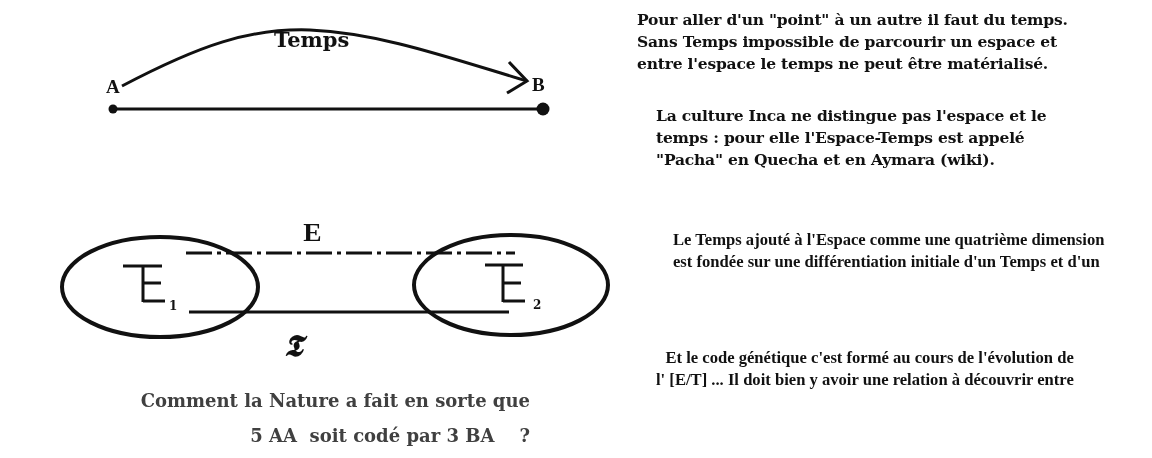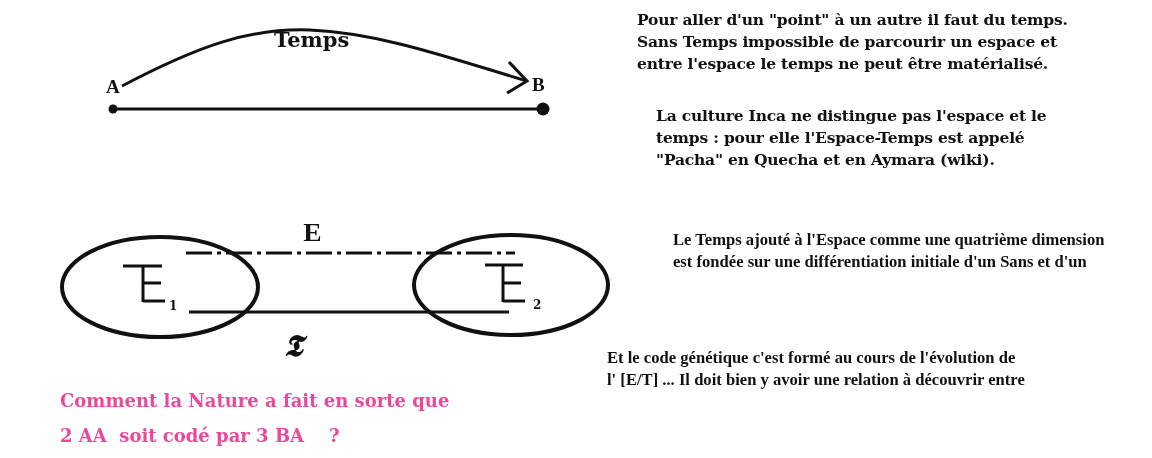--- a/index.html
+++ b/index.html
@@ -56,32 +56,32 @@
     #point-b-label { left: 532px; top: 74px; font-size: 19px; font-family: "Liberation Serif", serif; }
     #e-label { left: 304px; top: 219px; font-size: 25px; font-family: "Liberation Serif", serif; font-weight: 900; transform: scaleX(1.1); }
     #t-label { left: 284px; top: 328px; font-size: 30px; font-family: "DejaVu Serif", serif; font-weight: 900; font-style: italic; }
     #sub-1 { left: 169px; top: 299px; font-size: 12px; }
     #sub-2 { left: 533px; top: 298px; font-size: 12px; }
     #question {
       position: absolute;
       left: 60px;
       top: 383px;
       width: 470px;
-      text-align: left;
+      text-align: right;
       font-family: "DejaVu Serif", serif;
       font-weight: bold;
       font-size: 18px;
       line-height: 35px;
-      color: #ec4899;
+      color: #404040;
     }
     #question .line { display: block; white-space: pre; }
     #para-1 { left: 637px; top: 9px; }
     #para-2 { left: 637px; top: 105px; margin-left: 19px; }
     #para-3 { left: 637px; top: 229px; }
-    #para-4 { left: 607px; top: 347px; }
+    #para-4 { left: 656px; top: 347px; text-align: right; }
   </style>
 </head>
 <body>
 
 <svg class="canvas" width="1152" height="458" viewBox="0 0 1152 458" xmlns="http://www.w3.org/2000/svg">
 
   <g>
     <line x1="113" y1="109" x2="543" y2="109" stroke="#111" stroke-width="3"></line>
     <circle cx="113" cy="109" r="4.5" fill="#111"></circle>
     <circle cx="543" cy="109" r="6.5" fill="#111"></circle>
@@ -115,36 +115,36 @@
 <div class="label" id="temps-label">Temps</div>
 <div class="label" id="point-a-label">A</div>
 <div class="label" id="point-b-label">B</div>
 <div class="label" id="e-label">E</div>
 <div class="label" id="t-label">𝕿</div>
 <div class="label" id="sub-1">1</div>
 <div class="label" id="sub-2">2</div>
 
 <div id="question">
   <span class="line">Comment la Nature a fait en sorte que</span>
-  <span class="line">2 AA  soit codé par 3 BA    ?</span>
+  <span class="line">5 AA  soit codé par 3 BA    ?</span>
 </div>
 
 <div class="para p-cambria" id="para-1">
   <span class="line">Pour aller d'un "point" à un autre il faut du temps.</span>
   <span class="line">Sans Temps impossible de parcourir un espace et</span>
   <span class="line">entre l'espace le temps ne peut être matérialisé.</span>
 </div>
 
 <div class="para p-cambria" id="para-2">
   <span class="line">La culture Inca ne distingue pas l'espace et le</span>
   <span class="line">temps : pour elle l'Espace-Temps est appelé</span>
   <span class="line">"Pacha" en Quecha et en Aymara (wiki).</span>
 </div>
 
 <div class="para p-times" id="para-3">
   <span class="line">Le Temps ajouté à l'Espace comme une quatrième dimension</span>
-  <span class="line">est fondée sur une différentiation initiale d'un Sans et d'un</span>
+  <span class="line">est fondée sur une différentiation initiale d'un Temps et d'un</span>
 </div>
 
 <div class="para p-times2" id="para-4">
   <span class="line">Et le code génétique c'est formé au cours de l'évolution de</span>
   <span class="line">l' [E/T] ... Il doit bien y avoir une relation à découvrir entre</span>
 </div>
 
 </body></html>

